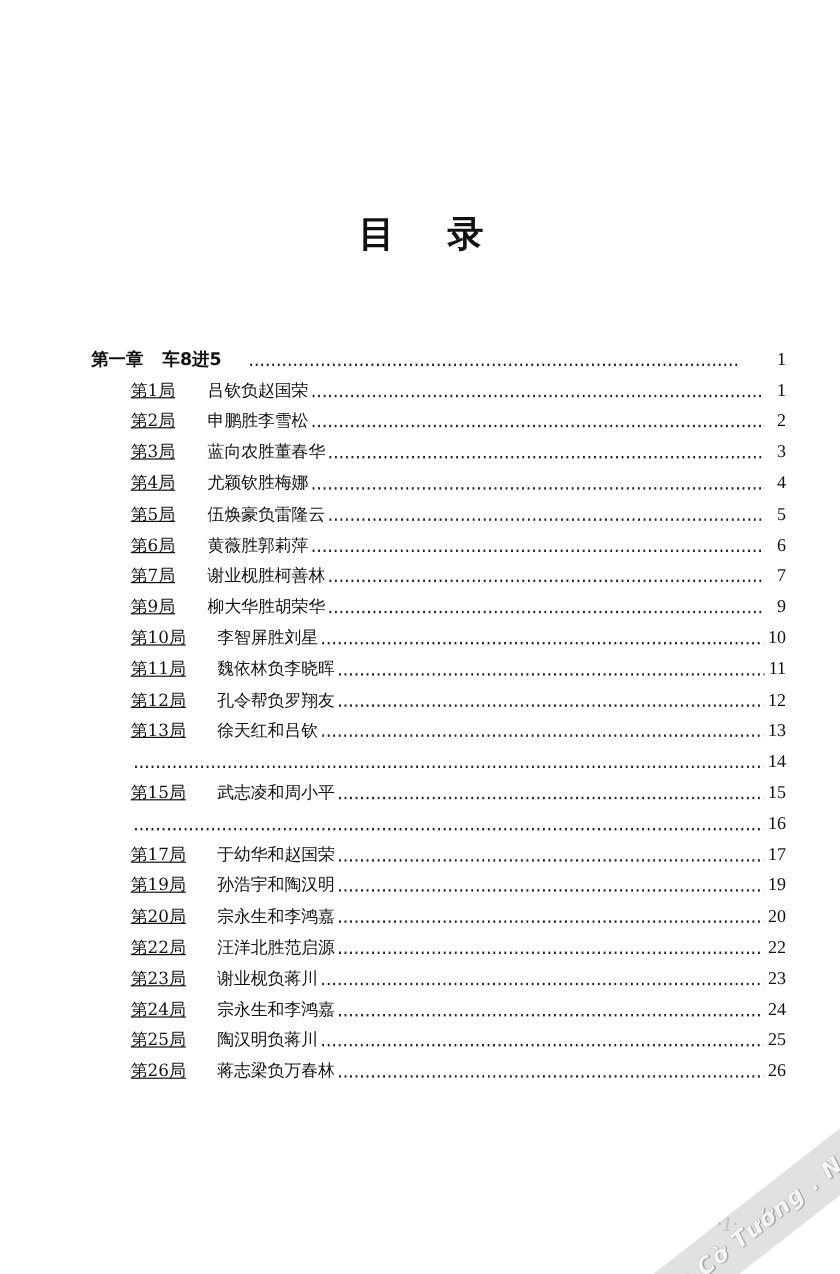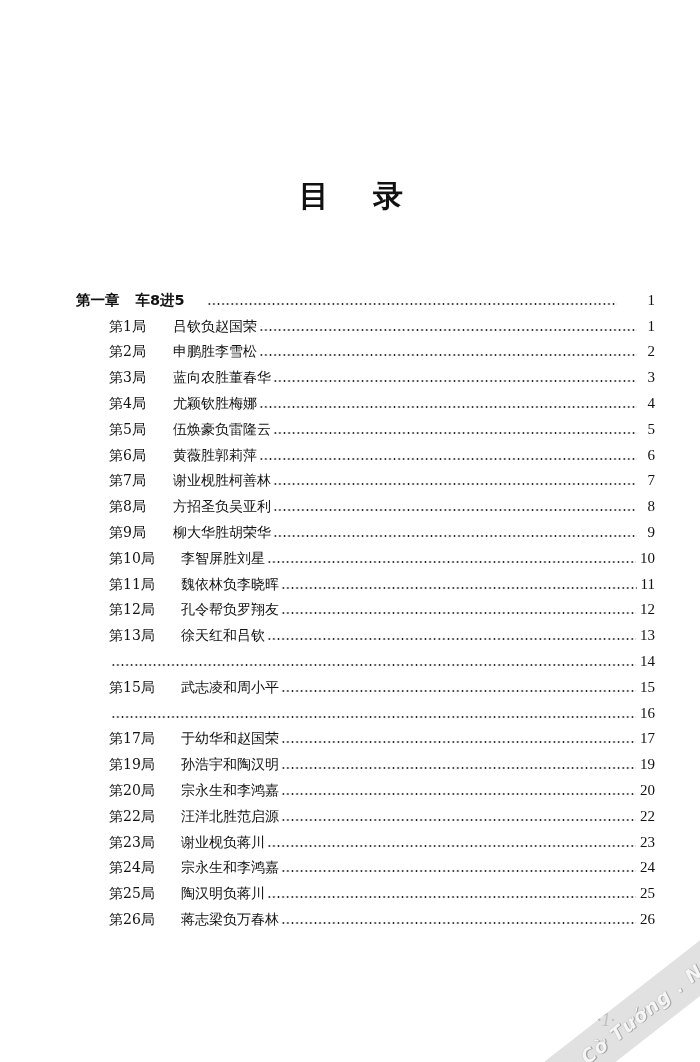--- a/index.html
+++ b/index.html
@@ -51,21 +51,21 @@
     }
     .row.chapter {
       font-family: "DejaVu Sans", "Liberation Sans", sans-serif;
       font-weight: bold;
       font-size: 14.5px;
       gap: 20px;
     }
     .row.entry { padding-left: 33px; }
     .label { flex: 0 0 auto; }
     .row.chapter .label-num { margin-right: 16px; }
-    .row.entry .label-num { display: inline-block; width: 64px; }
+    .row.entry .label-num { display: inline-block; width: 64px; text-decoration: underline; }
     .row.entry .label-num.wide { width: 72px; }
     .leader {
       flex: 1 1 auto;
       margin: 0 4px 0 2px;
       height: 2px;
       align-self: center;
       position: relative;
       top: 4px;
       background-image: radial-gradient(circle, #222 0.9px, transparent 1.1px);
       background-size: 4.6px 2px;
@@ -160,25 +160,20 @@
         <span class="label"><span class="label-num">第6局</span><span>黄薇胜郭莉萍</span></span>
         <span class="leader"></span>
         <span class="pnum">6</span>
       </div>
     <div class="row entry">
         <span class="label"><span class="label-num">第7局</span><span>谢业枧胜柯善林</span></span>
         <span class="leader"></span>
         <span class="pnum">7</span>
       </div>
     <div class="row entry">
-        <span class="label"><span class="label-num">第8局</span><span>方招圣负吴亚利</span></span>
-        <span class="leader"></span>
-        <span class="pnum">8</span>
-      </div>
-    <div class="row entry">
         <span class="label"><span class="label-num">第9局</span><span>柳大华胜胡荣华</span></span>
         <span class="leader"></span>
         <span class="pnum">9</span>
       </div>
     <div class="row entry">
         <span class="label"><span class="label-num wide">第10局</span><span>李智屏胜刘星</span></span>
         <span class="leader"></span>
         <span class="pnum">10</span>
       </div>
     <div class="row entry">

